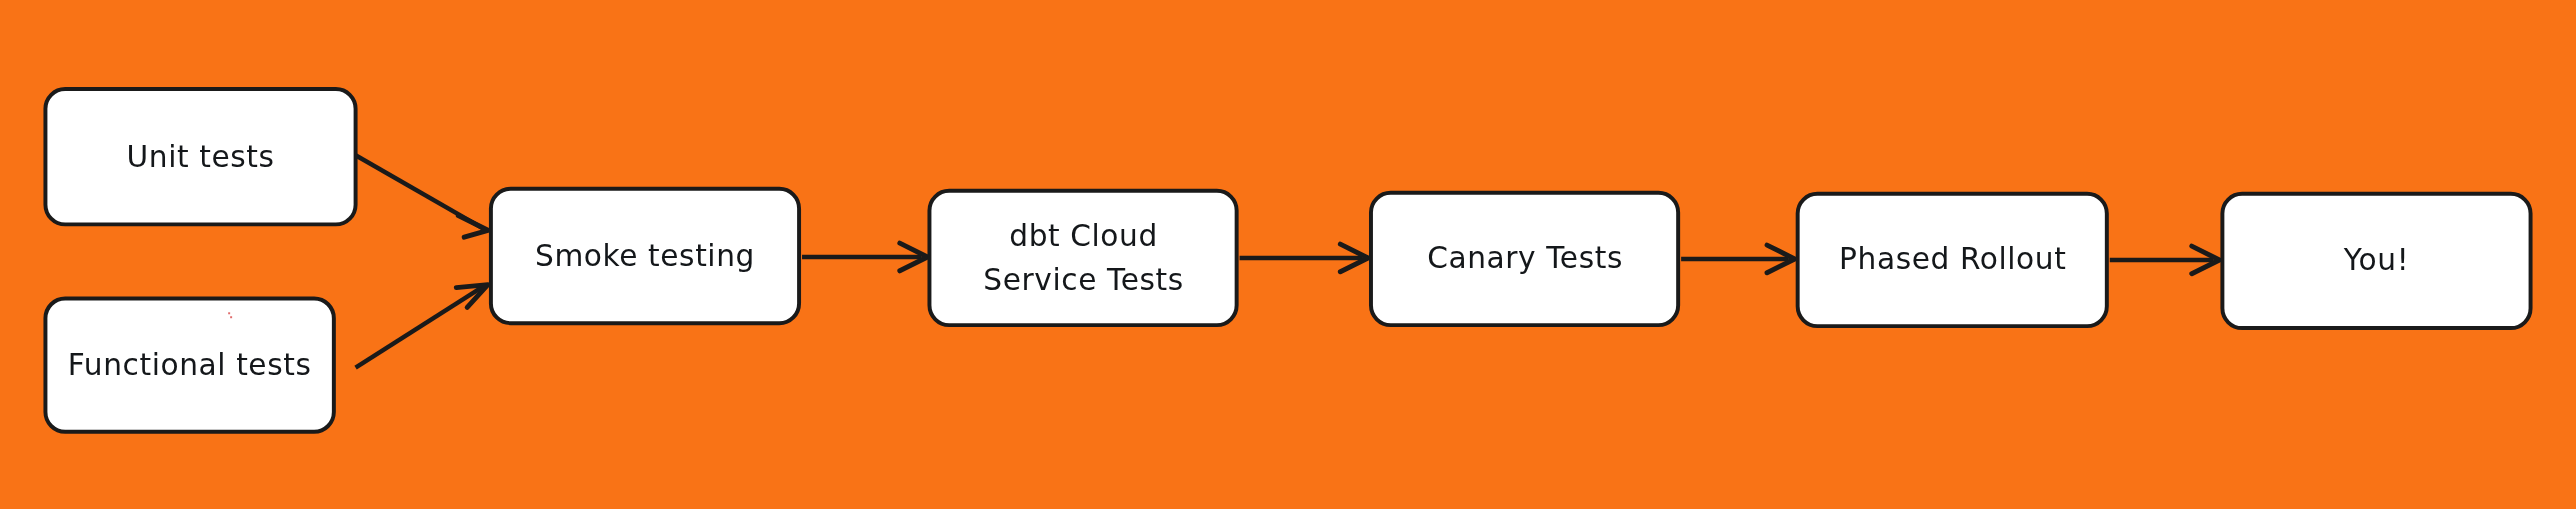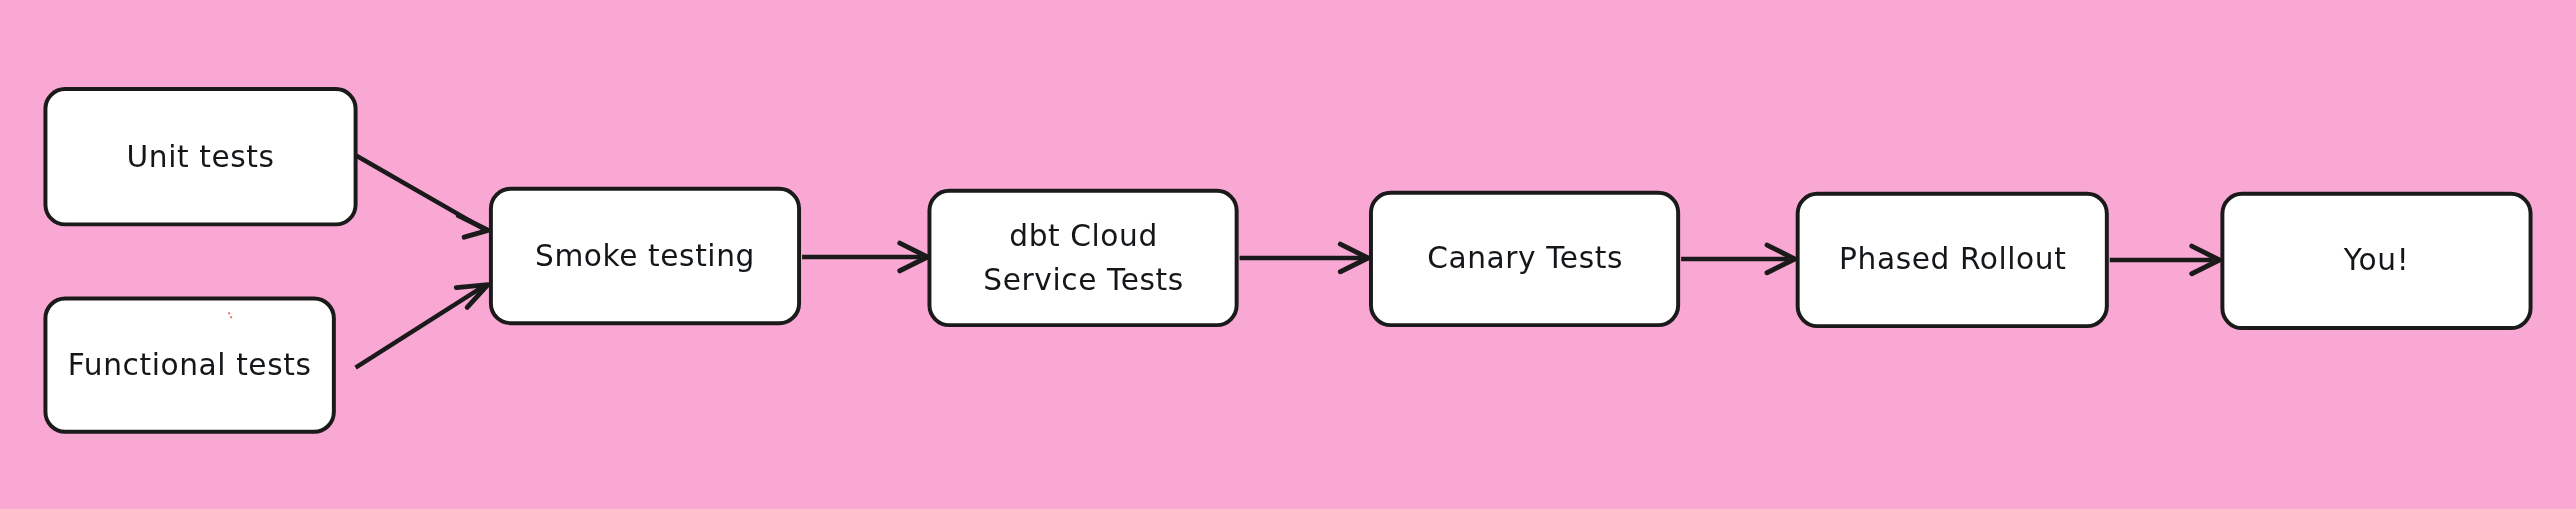--- a/index.html
+++ b/index.html
@@ -8,21 +8,21 @@
     padding: 0;
     background: #ffffff;
   }
   body {
     font-family: "DejaVu Sans", sans-serif;
   }
   #diagram-root {
     position: relative;
     width: 2576px;
     height: 510px;
-    background: #f9a8d4;
+    background: #f97316;
     overflow: hidden;
   }
   #flow-svg {
     position: absolute;
     top: 0;
     left: 0;
     width: 2576px;
     height: 510px;
   }
   .node-box {

